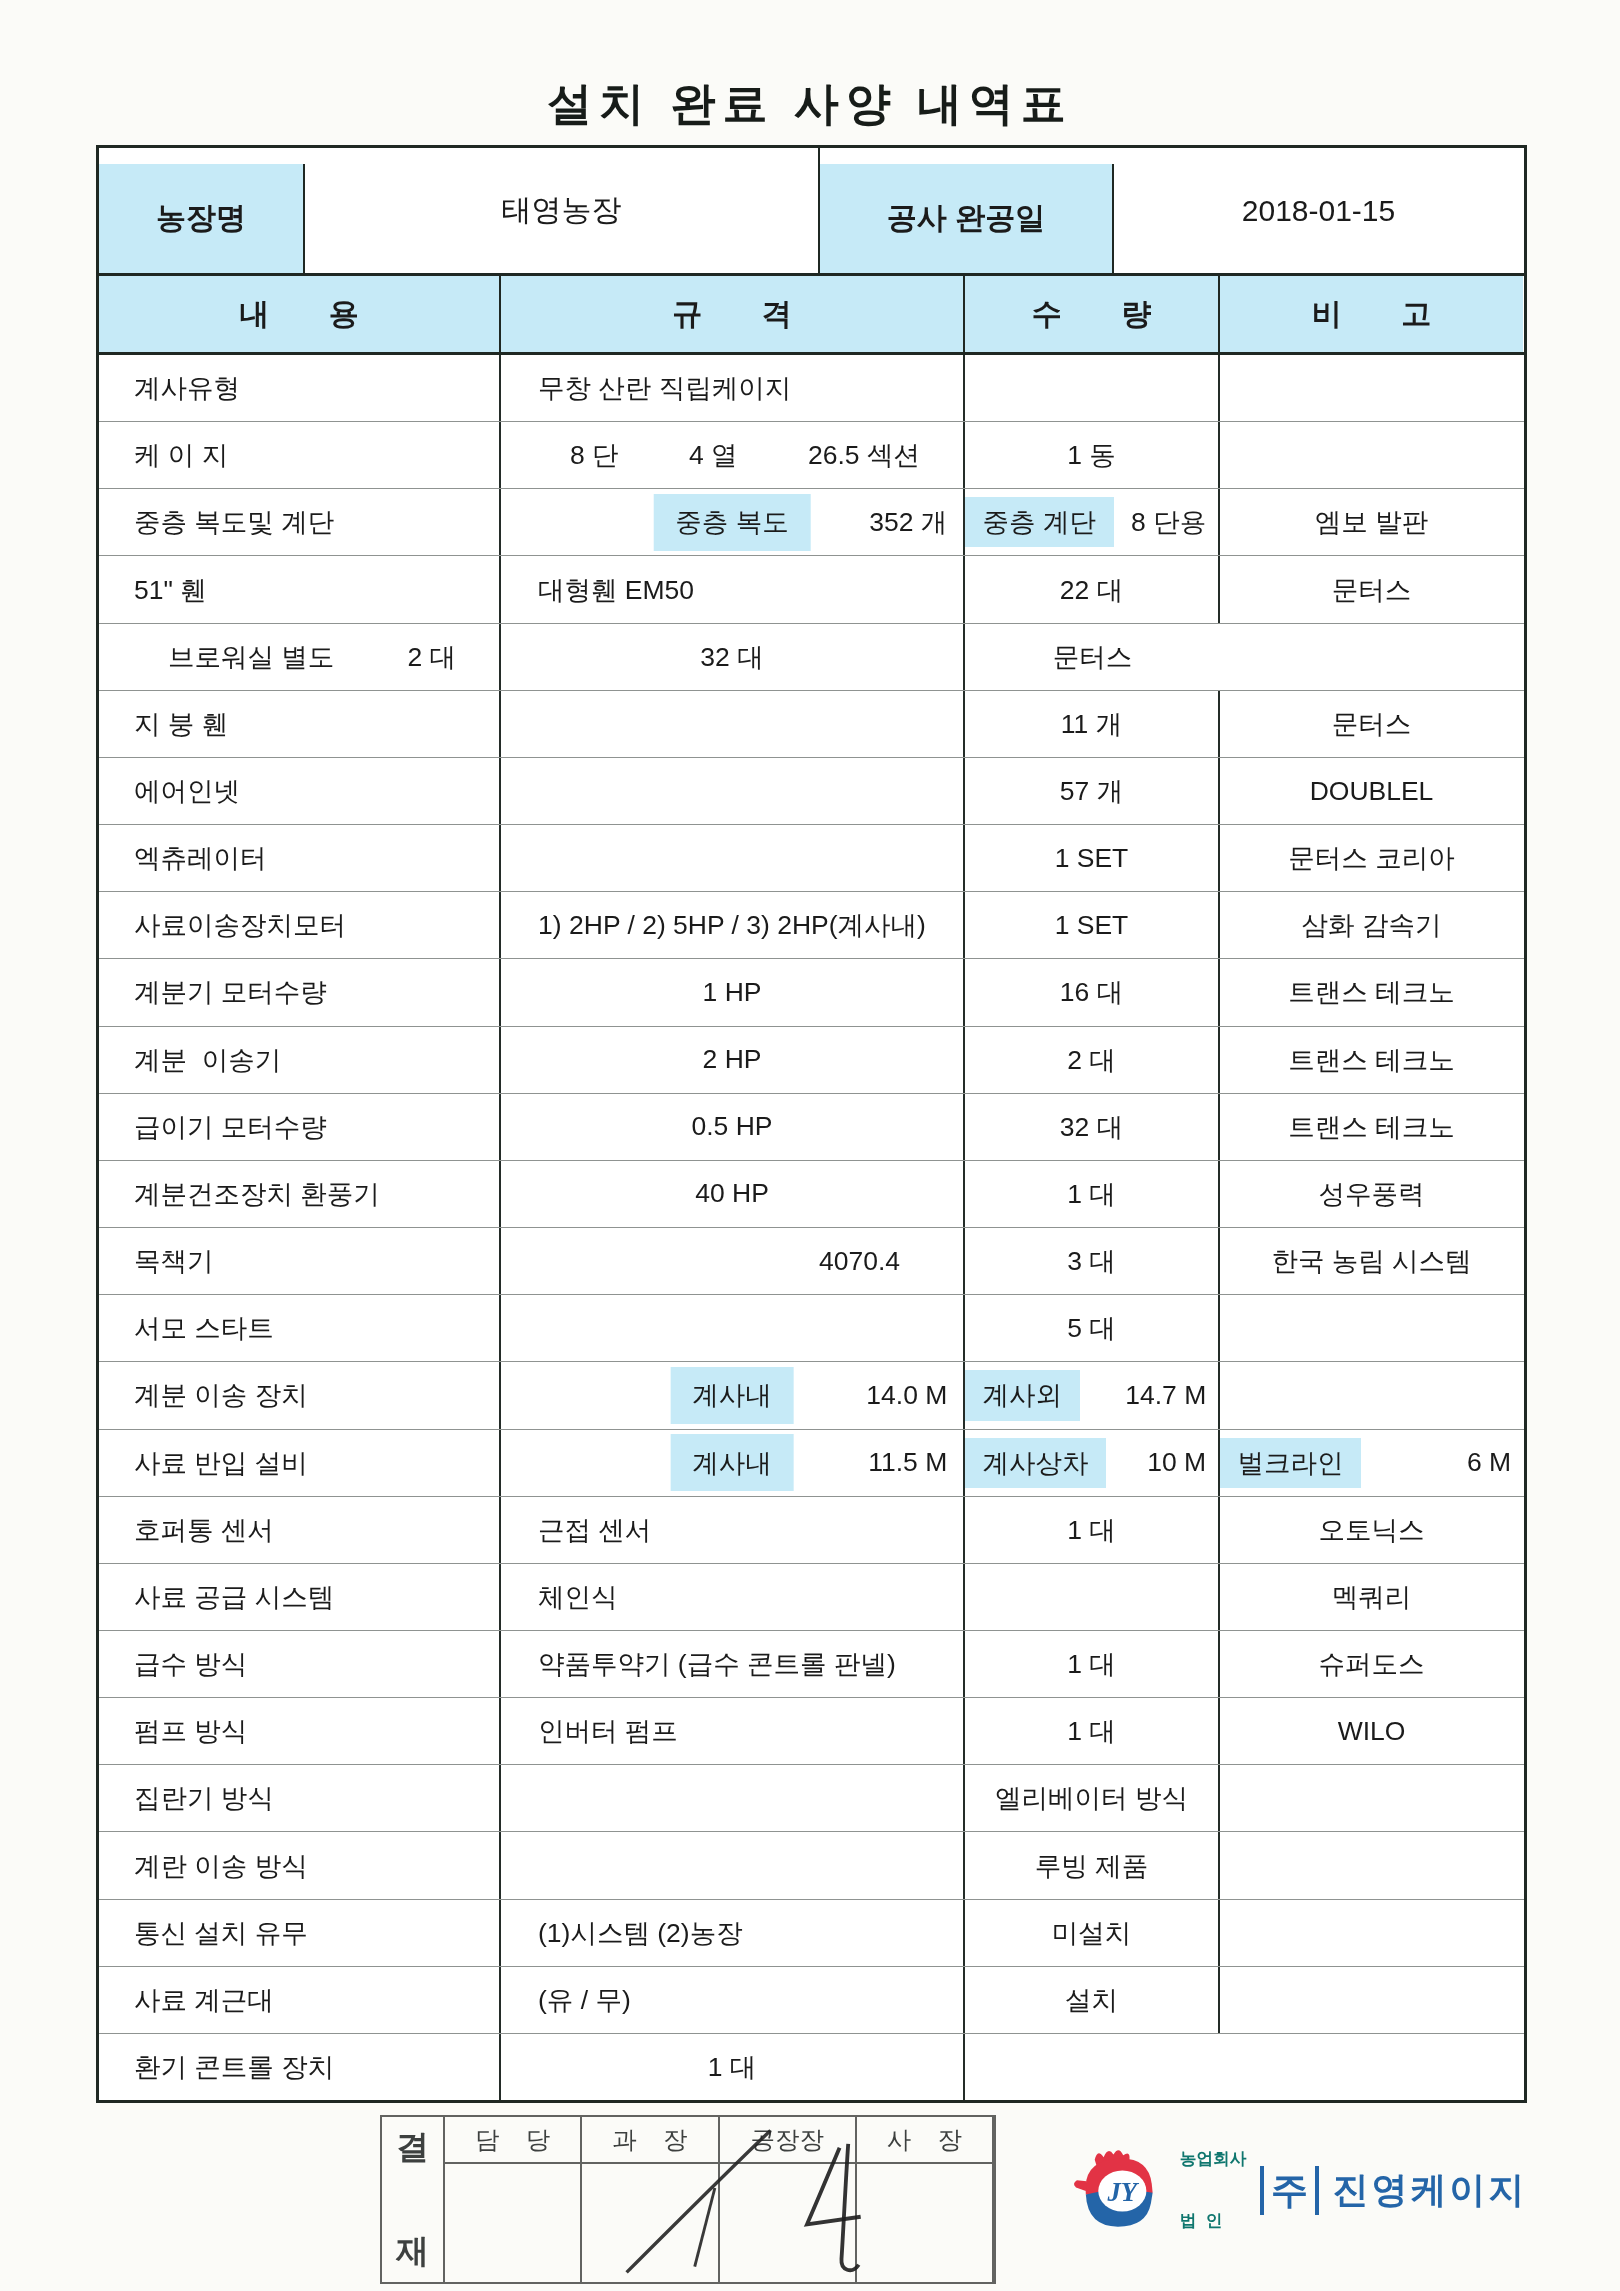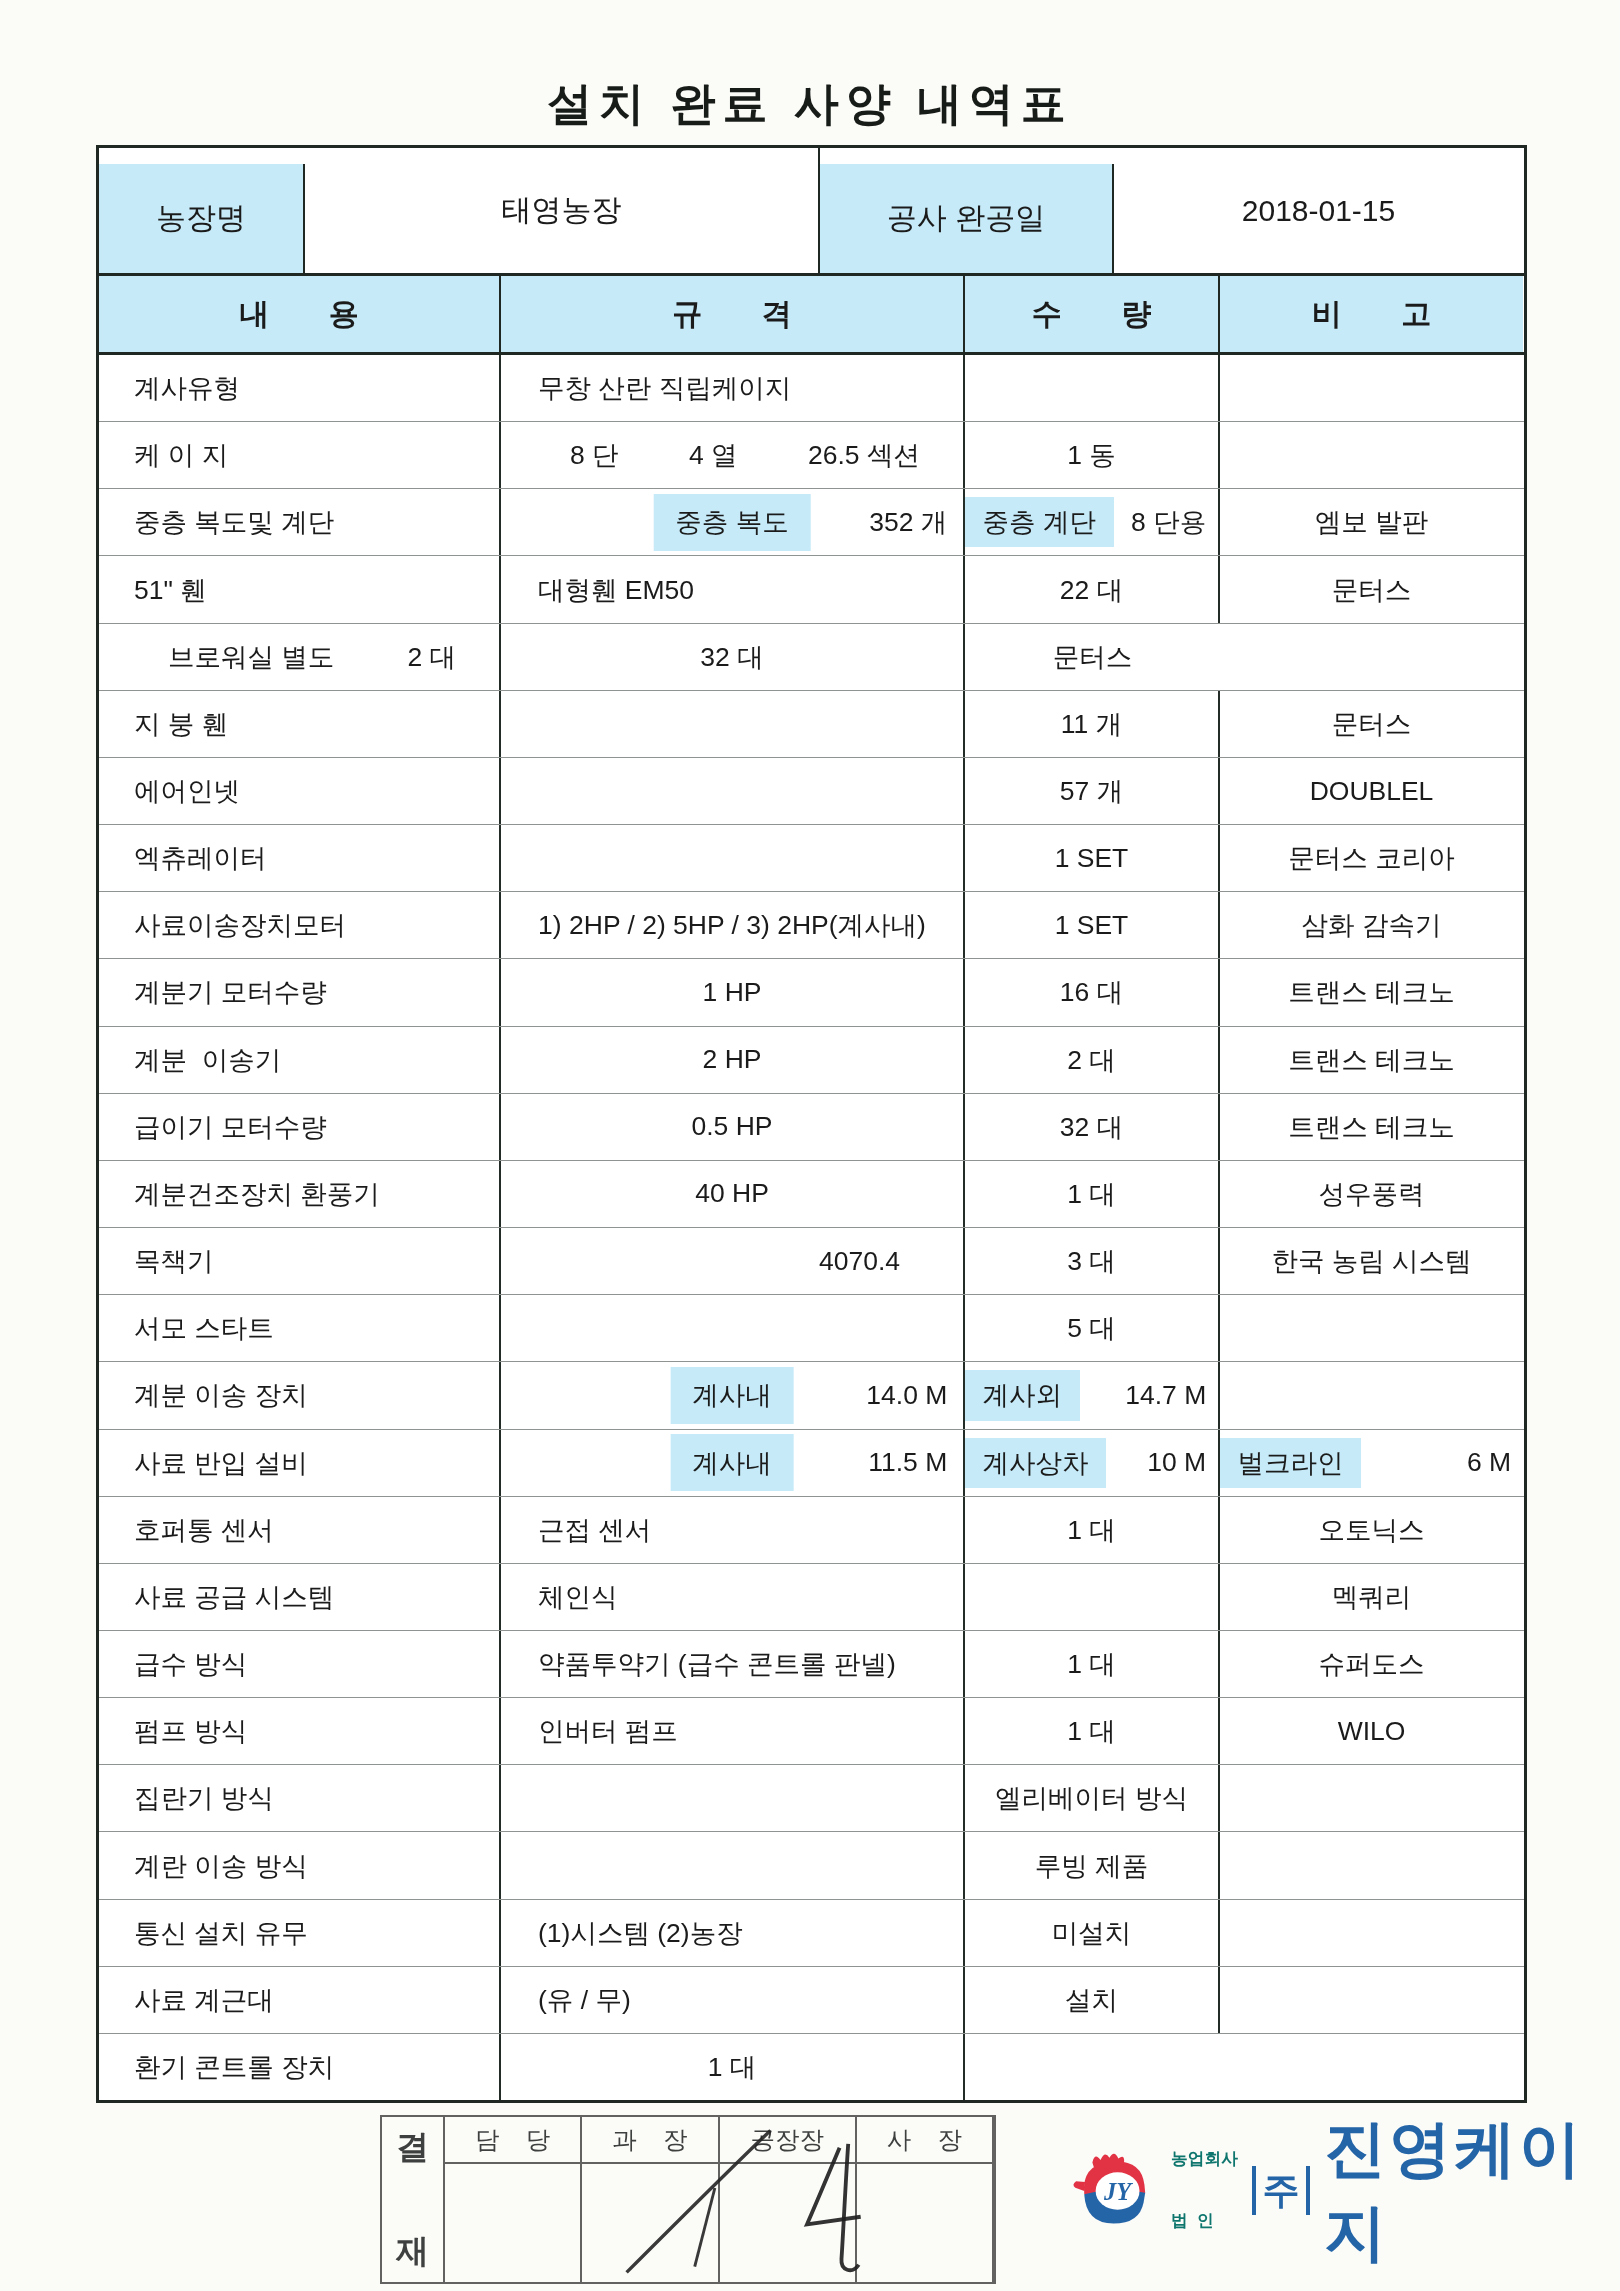--- a/index.html
+++ b/index.html
@@ -27,21 +27,21 @@
   .spec-table{
     position:absolute;left:96px;top:145px;width:1431px;height:1958px;
     border:3.9px solid var(--bd);
     box-sizing:border-box;
     display:flex;flex-direction:column;
     background:#fff;
   }
   .thead-a{display:grid;grid-template-columns:206px 515px 294px 409px;height:125px;border-bottom:3.9px solid var(--bd);}
   .thead-a .hcell{display:flex;align-items:center;justify-content:center;font-size:30px;box-sizing:border-box;}
   .thead-a .hcell:not(:last-child){border-right:2px solid var(--bd);}
-  .blue{background:var(--hl);font-weight:400;margin-top:16px;}
+  .blue{background:var(--hl);font-weight:700;margin-top:16px;}
   .thead-b{display:grid;grid-template-columns:402px 464px 255px 303px;height:76px;border-bottom:3.9px solid var(--bd);}
   .thead-b .hcell{
     background:var(--hl);display:flex;align-items:center;justify-content:center;
     font-size:30px;font-weight:700;word-spacing:51px;box-sizing:border-box;
   }
   .thead-b .hcell:not(:last-child){border-right:2.9px solid var(--bd);}
   .tbody{flex:1;display:flex;flex-direction:column;}
   .trow{flex:1;display:grid;grid-template-columns:402px 464px 255px 303px;border-bottom:1px solid var(--thin);}
   .trow:last-child{border-bottom:none;}
   .cell{
@@ -89,21 +89,21 @@
   }
   .logo-type{
     font-size:16.7px;font-weight:700;color:#0f766e;line-height:1.25;text-align:left;
     white-space:pre;
   }
   .logo-corp{
     font-size:37px;font-weight:700;color:var(--logo-blue);
     border-left:4.9px solid var(--logo-blue);border-right:4.9px solid var(--logo-blue);
     padding:5.9px 6.9px;line-height:1;
   }
-  .logo-name{font-size:62px;font-weight:800;color:var(--logo-blue);letter-spacing:2.9px;}
+  .logo-name{font-size:36px;font-weight:800;color:var(--logo-blue);letter-spacing:2.9px;}
 </style>
 </head>
 <body>
 
 <div class="page-title">설치 완료 사양 내역표</div>
 
 <div class="spec-table">
   <div class="thead-a">
     <div class="hcell blue">농장명</div>
     <div class="hcell">태영농장</div>

